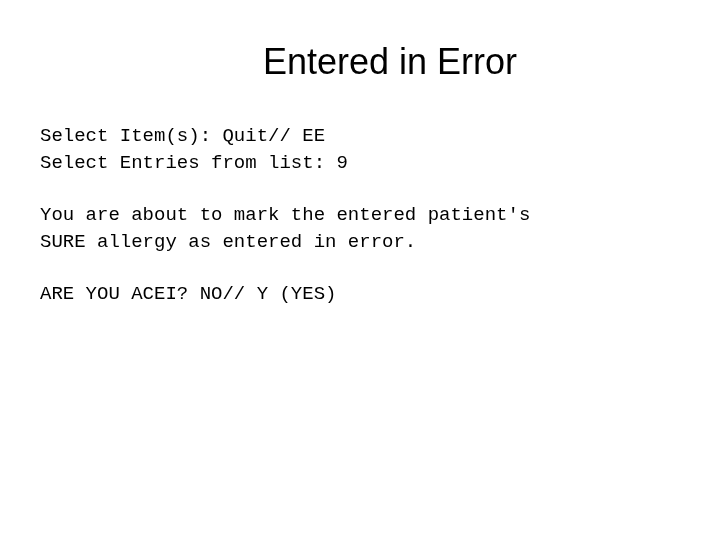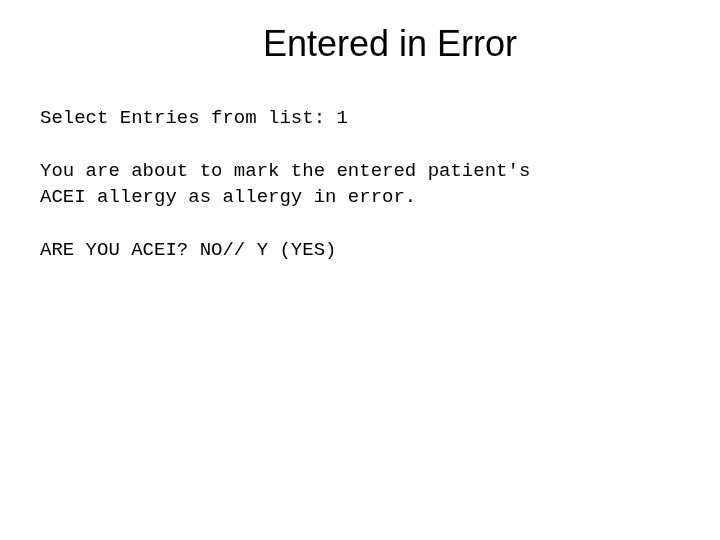--- a/index.html
+++ b/index.html
@@ -8,21 +8,22 @@
       box-sizing: border-box;
     }
     body {
       width: 720px;
       height: 540px;
       background: #ffffff;
       font-family: Arial, Helvetica, sans-serif;
       color: #000000;
     }
     .container {
-      padding: 23px 40px;
+      padding: 4px 40px;
+      margin-top: 37px;
     }
     .title {
       font-size: 36px;
       font-weight: normal;
       text-align: center;
       margin-bottom: 40px;
       padding-left: 60px;
     }
     .terminal-text {
       font-family: "Courier New", Courier, monospace;
@@ -34,25 +35,26 @@
     }
   </style>
 </head>
 <body>
 
 <div class="container">
   <h1 class="title">Entered in Error</h1>
 
   <div class="terminal-text">
     <div class="block">
-      <div>Select Entries from list: 1</div>
+      <div>Select Item(s): Quit// EE</div>
+      <div>Select Entries from list: 9</div>
     </div>
 
     <div class="block">
       <div>You are about to mark the entered patient's</div>
-      <div>ACEI allergy as allergy in error.</div>
+      <div>SURE allergy as entered in error.</div>
     </div>
 
     <div class="block">
       <div>ARE YOU ACEI? NO// Y  (YES)</div>
     </div>
   </div>
 </div>
 
 </body></html>

